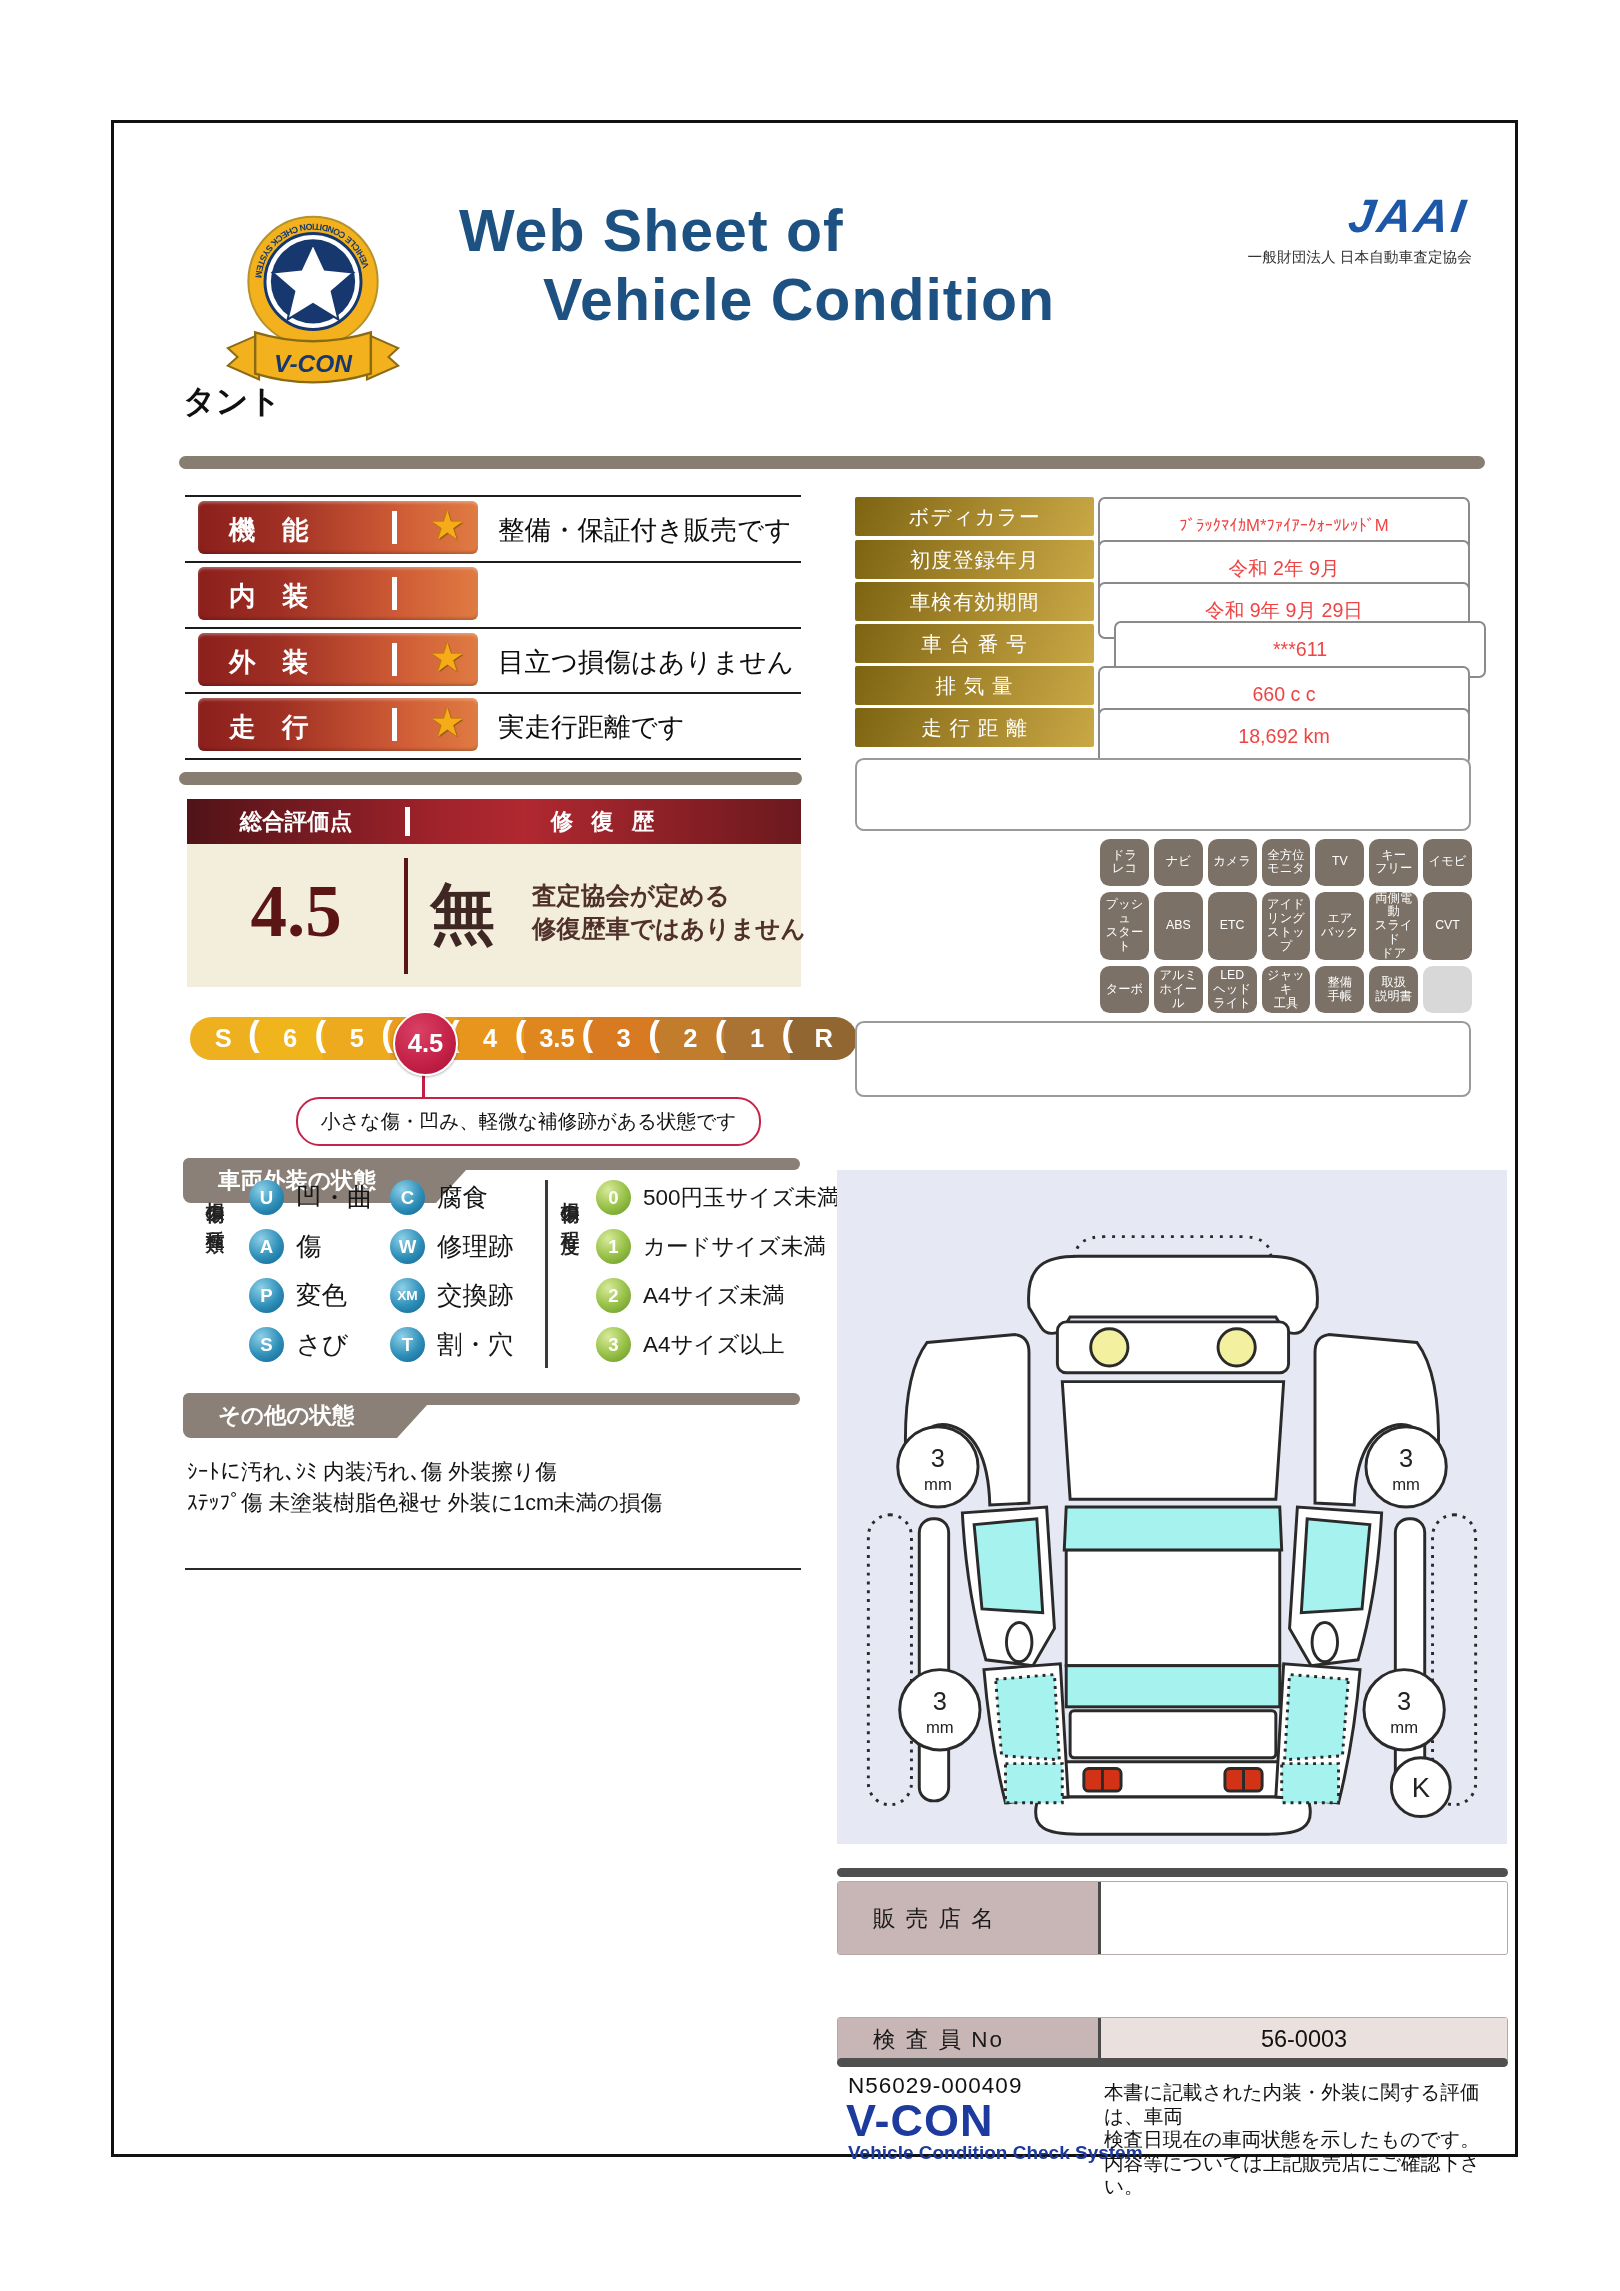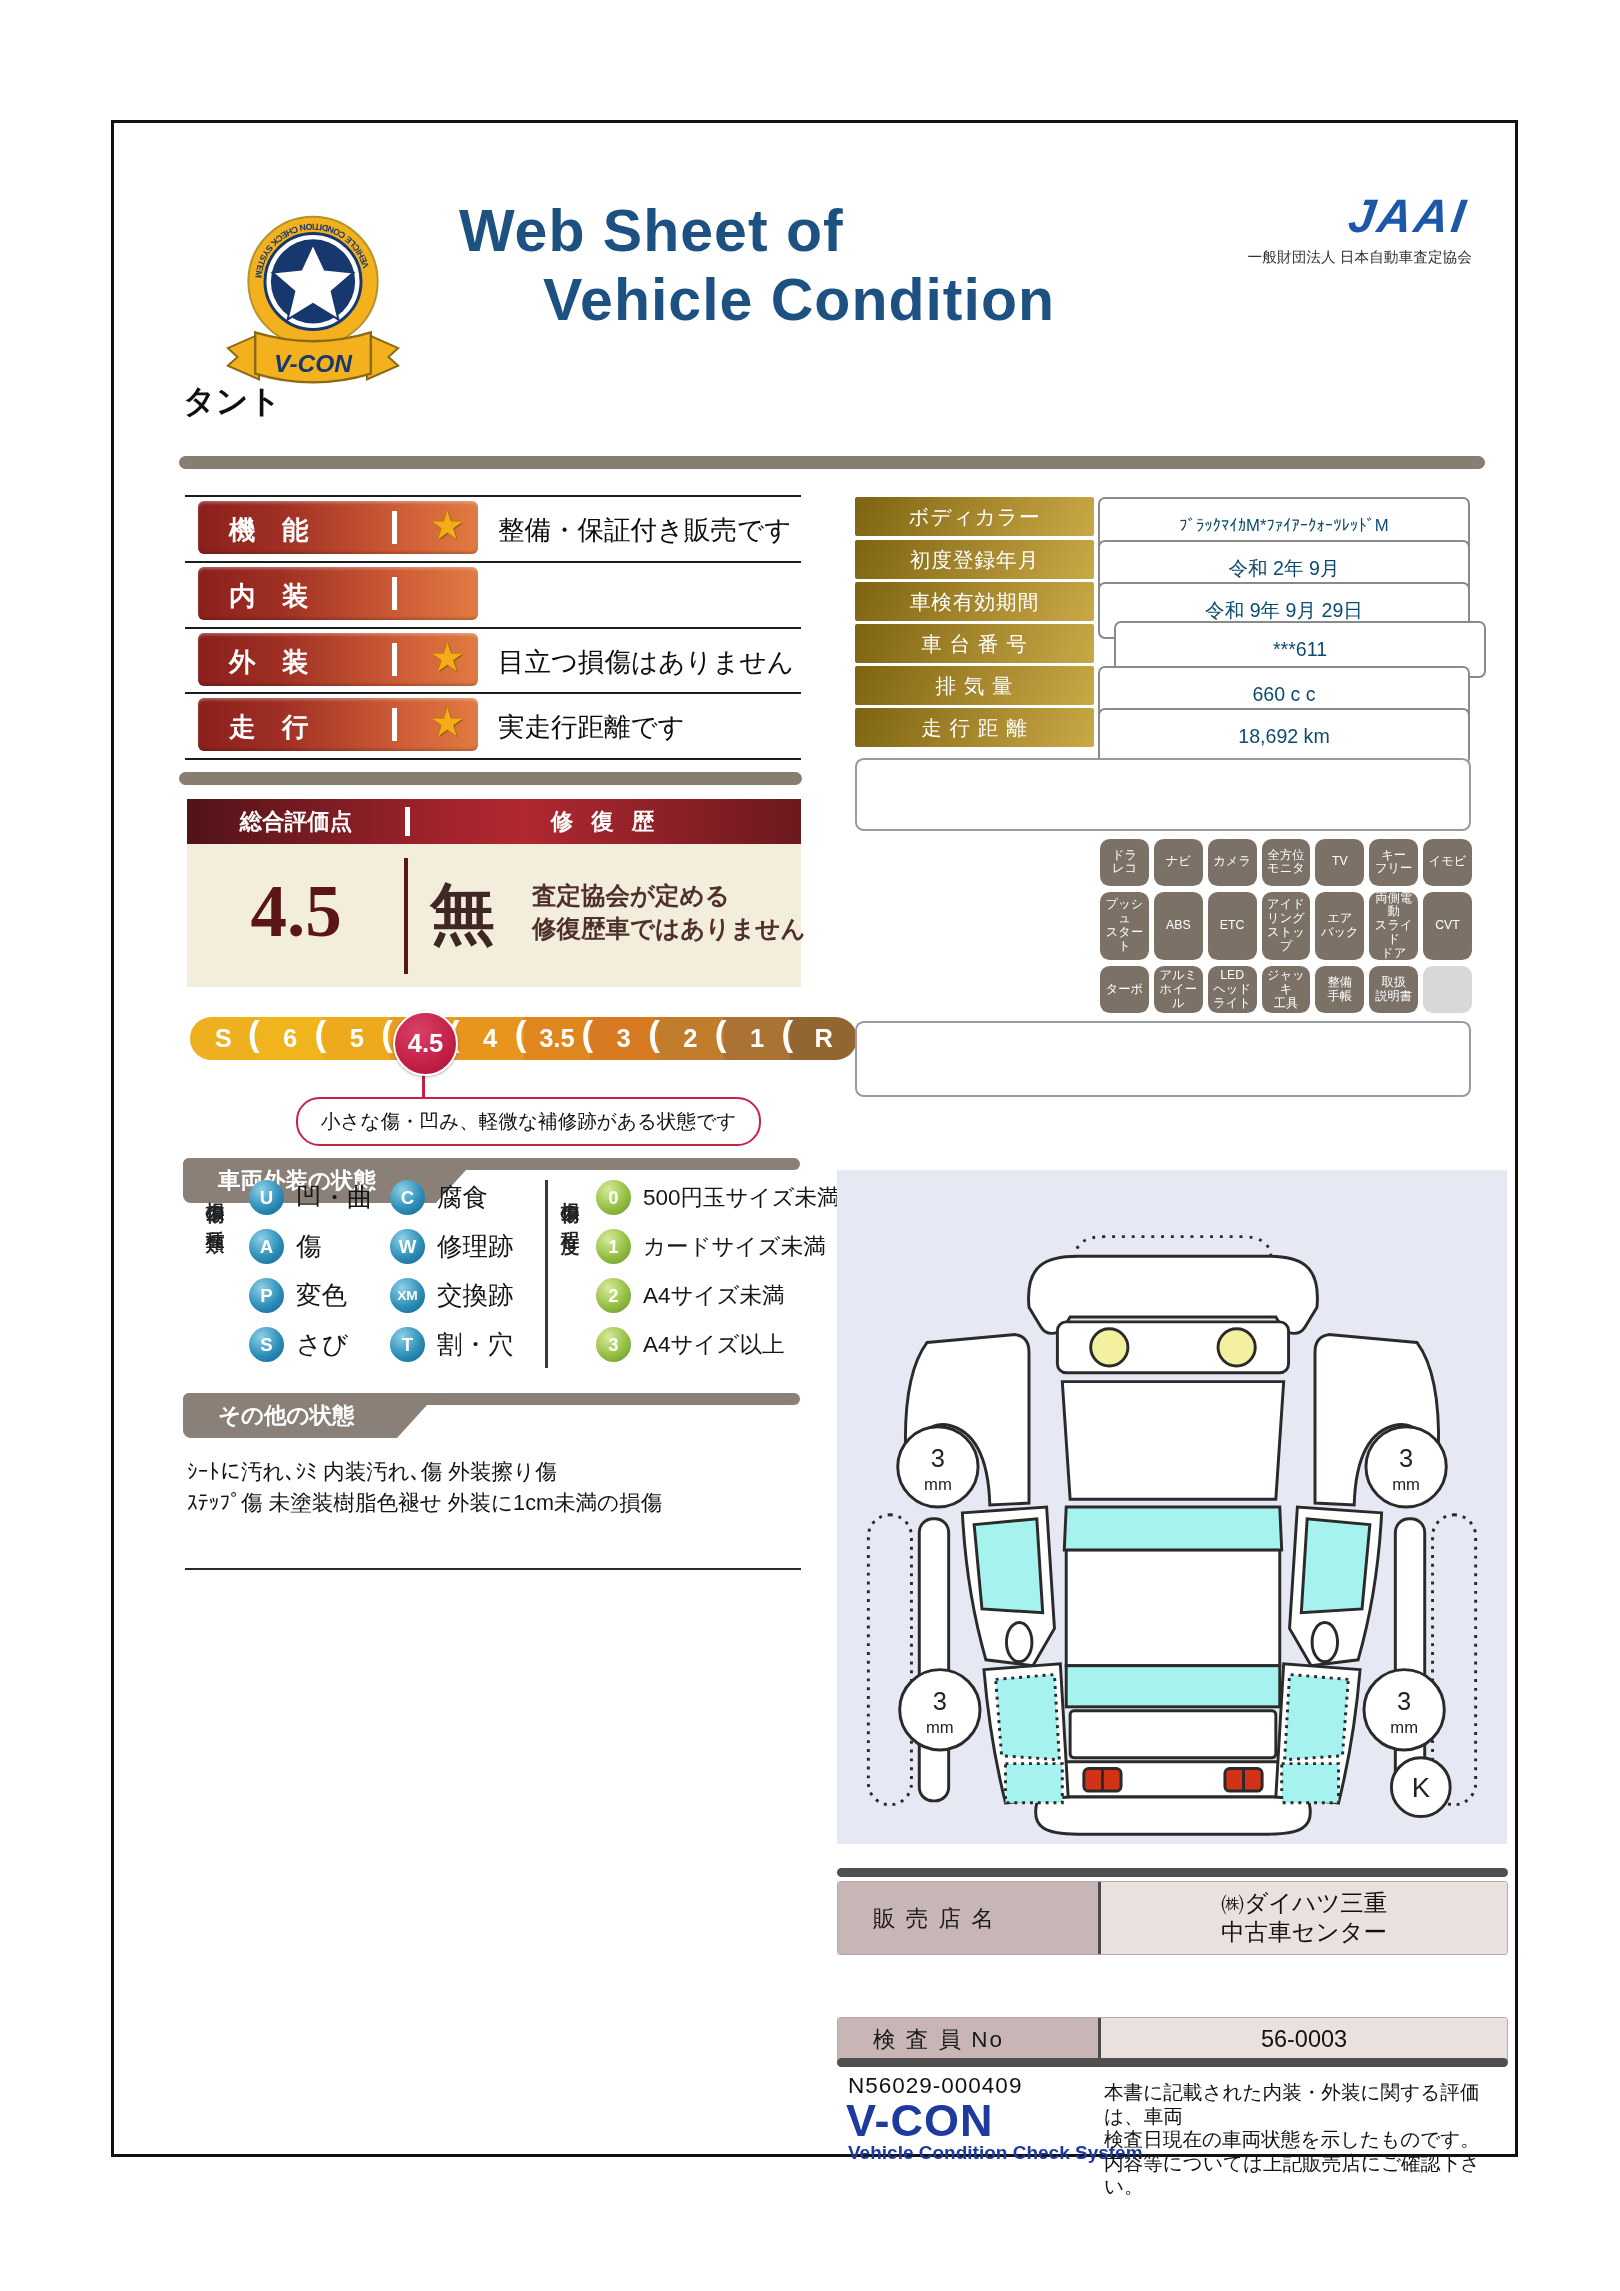--- a/index.html
+++ b/index.html
@@ -82,21 +82,21 @@
   .leg-vline{left:431px;top:1057px;width:2.9px;height:188px;background:#3a3a3a;}
 
   .other-lines{left:73px;top:1333px;font-size:21.6px;color:#141414;line-height:31px;white-space:pre-line;}
   .endline{left:71px;top:1445px;width:616px;border-top:2px solid #2a2a2a;}
 
   
   .info-row-label{left:741px;width:239px;height:39px;color:#fff;font-size:20.6px;letter-spacing:1px;
     background:linear-gradient(115deg,#7d6412,#a1832a 45%,#c9a845);
     display:flex;align-items:center;justify-content:center;border-radius:2px;}
   .info-row-value{left:984px;width:372px;height:57px;background:#fff;border:2px solid #8a8a8a;border-radius:6.9px;
-    display:flex;align-items:center;justify-content:center;font-size:19.6px;color:#0c4a6e;box-sizing:border-box;}
+    display:flex;align-items:center;justify-content:center;font-size:19.6px;color:#ef4444;box-sizing:border-box;}
   .blankbox{left:741px;width:616px;border:2px solid #9a9a9a;border-radius:8.8px;background:#fff;box-sizing:border-box;}
 
   
   .equip-panel{left:741px;top:716px;width:239px;height:174px;
     background:linear-gradient(115deg,#7d6412,#a1832a 45%,#c9a845);color:#fff;}
   .equip-title{position:absolute;left:0;top:13.7px;width:100%;text-align:center;font-size:25.5px;letter-spacing:3.9px;}
   .equip-note{position:absolute;left:13.7px;top:86px;font-size:15px;line-height:19.6px;}
   .equip-note .ind{padding-left:14.7px;}
   .equip-grid{left:986px;top:716px;width:372px;height:174px;display:grid;
     grid-template-columns:repeat(7,1fr);grid-template-rows:repeat(3,1fr);gap:5.9px 4.9px;}
@@ -387,22 +387,20 @@
         <text x="579" y="551" font-size="26">3</text>
         <text x="579" y="575" font-size="17">mm</text>
         <text x="596" y="640" font-size="28">K</text>
       </g>
     </svg>
   </div>
 
   <div class="abs darkbar" style="top:1745px;"></div>
   <div class="abs dealer-row" style="top:1758px;height:74px;">
     <div class="dealer-label">販 売 店 名</div>
-    <div class="dealer-value pre">㈱ダイハツ三重
-中古車センター</div>
   </div>
   <div class="abs dealer-row" style="top:1886px;height:45px;margin-top:8px;">
     <div class="dealer-label">検 査 員 No</div>
     <div class="dealer-value">56-0003</div>
   </div>
   <div class="abs darkbar" style="top:1935px;"></div>
 
   <div class="abs docnum">N56029-000409</div>
   <div class="abs vcon-big">V-CON</div>
   <div class="abs vcon-sub">Vehicle Condition Check System</div>

